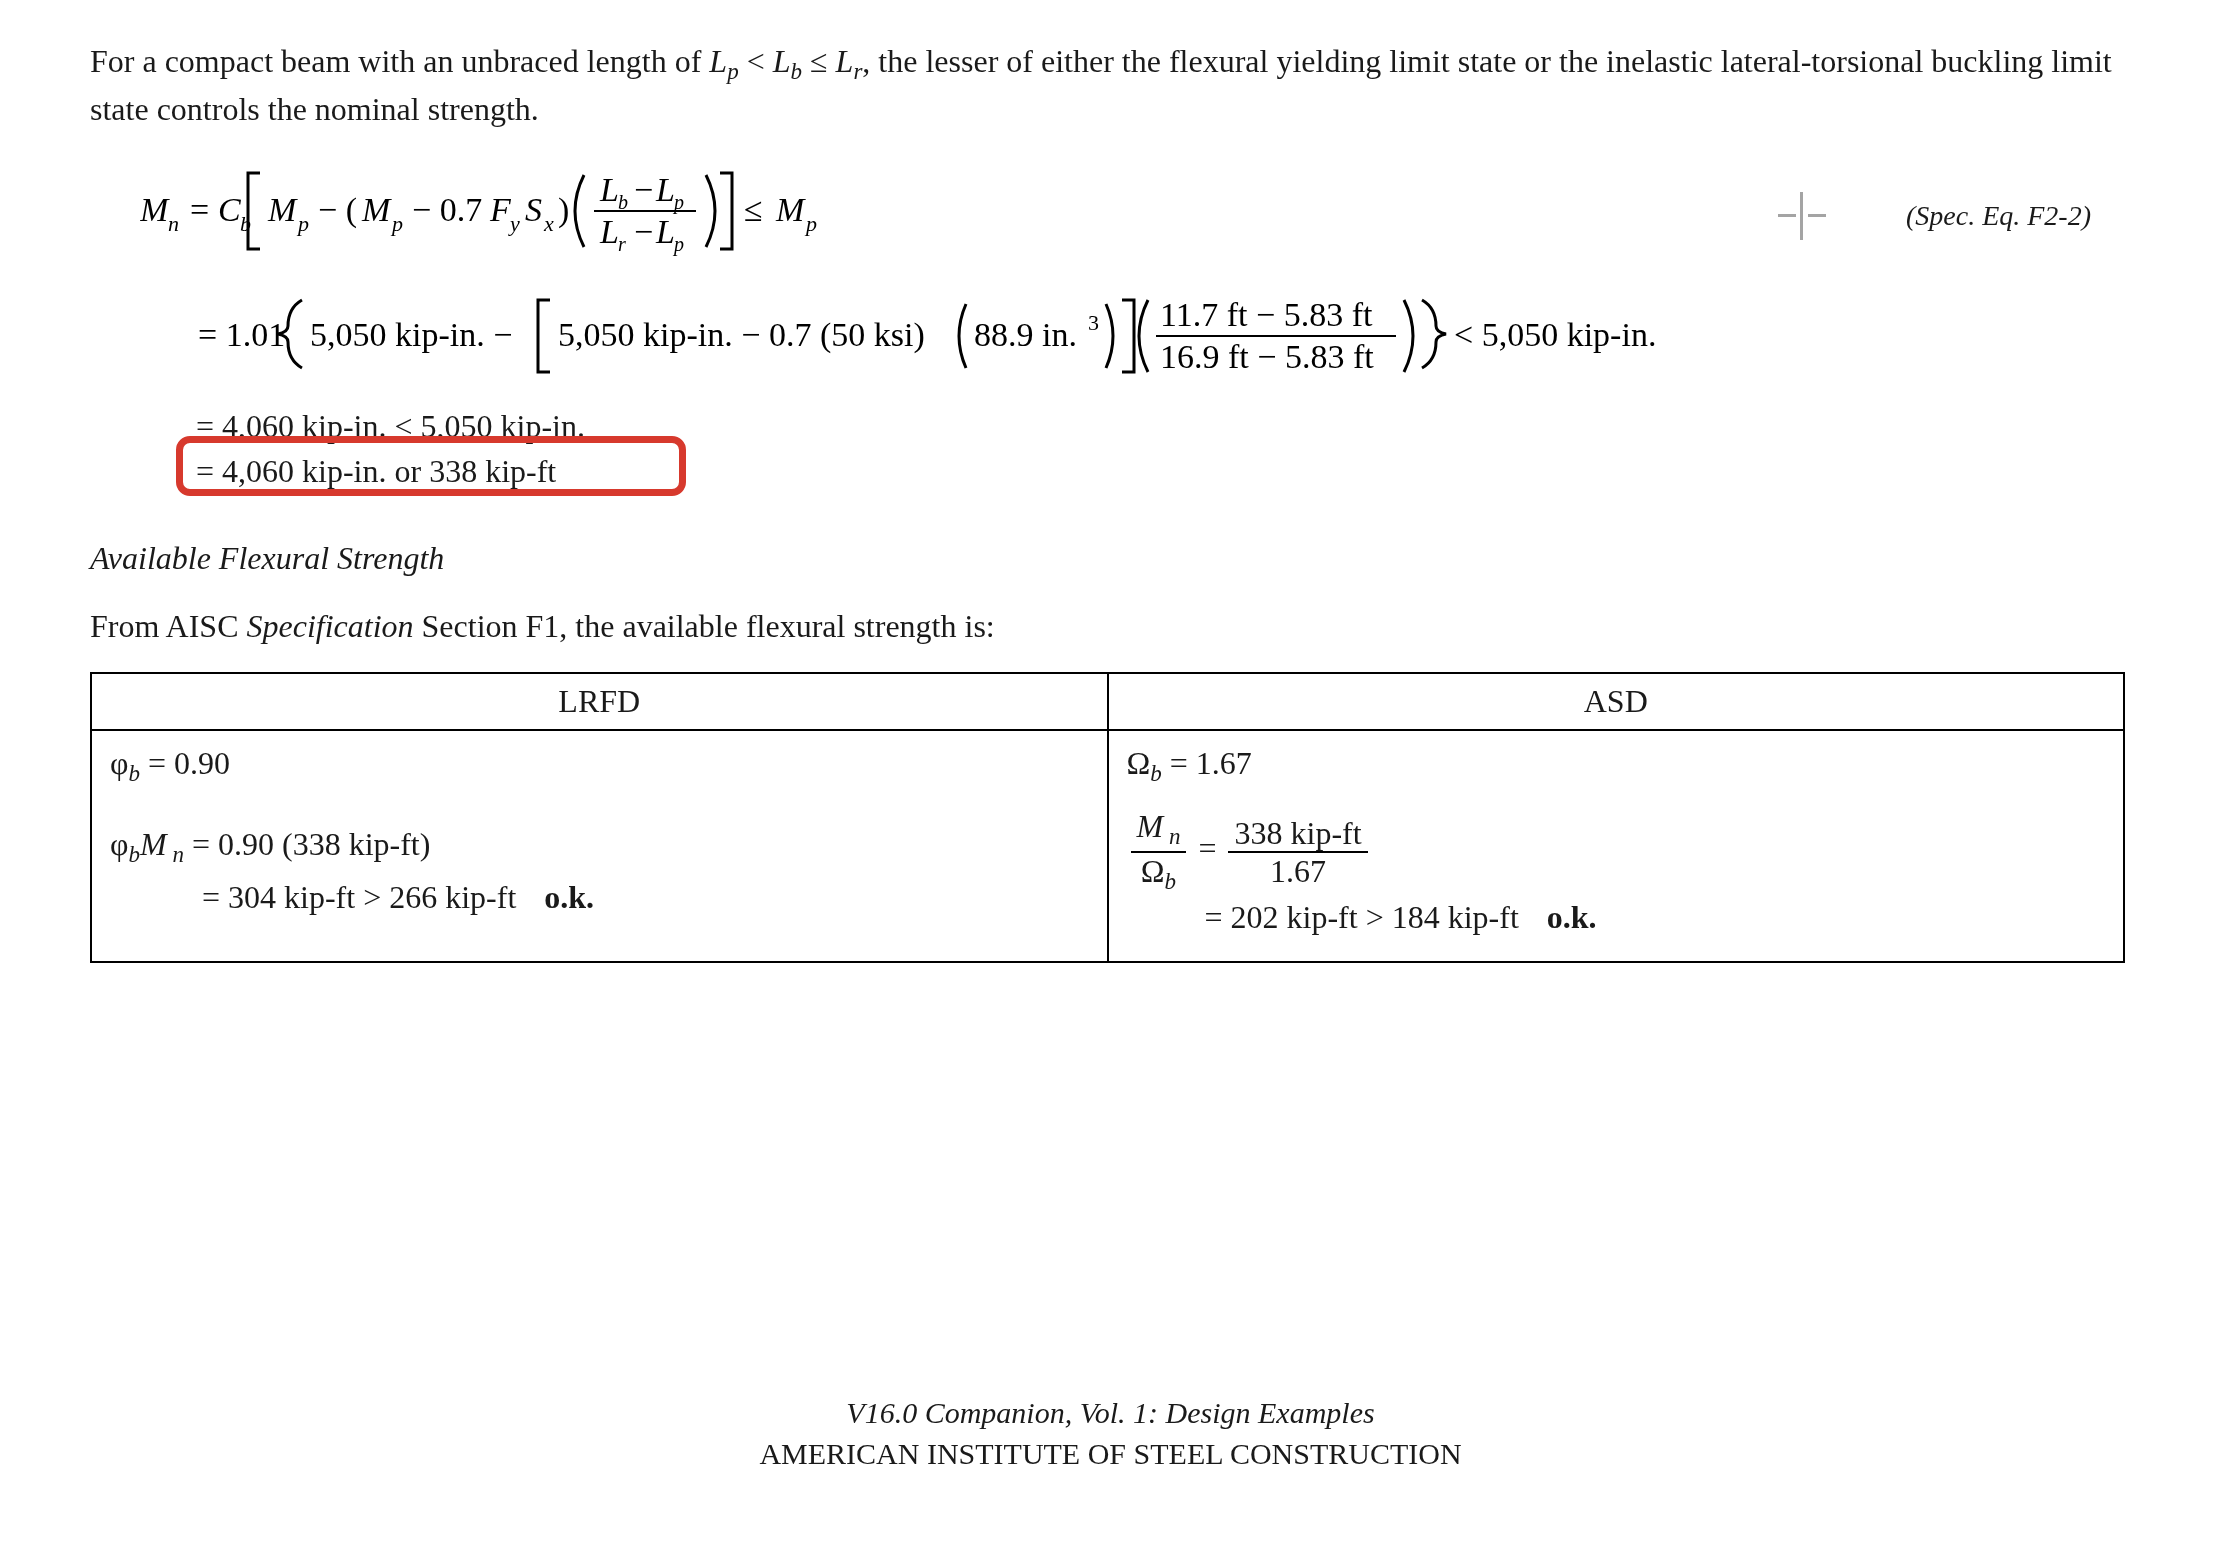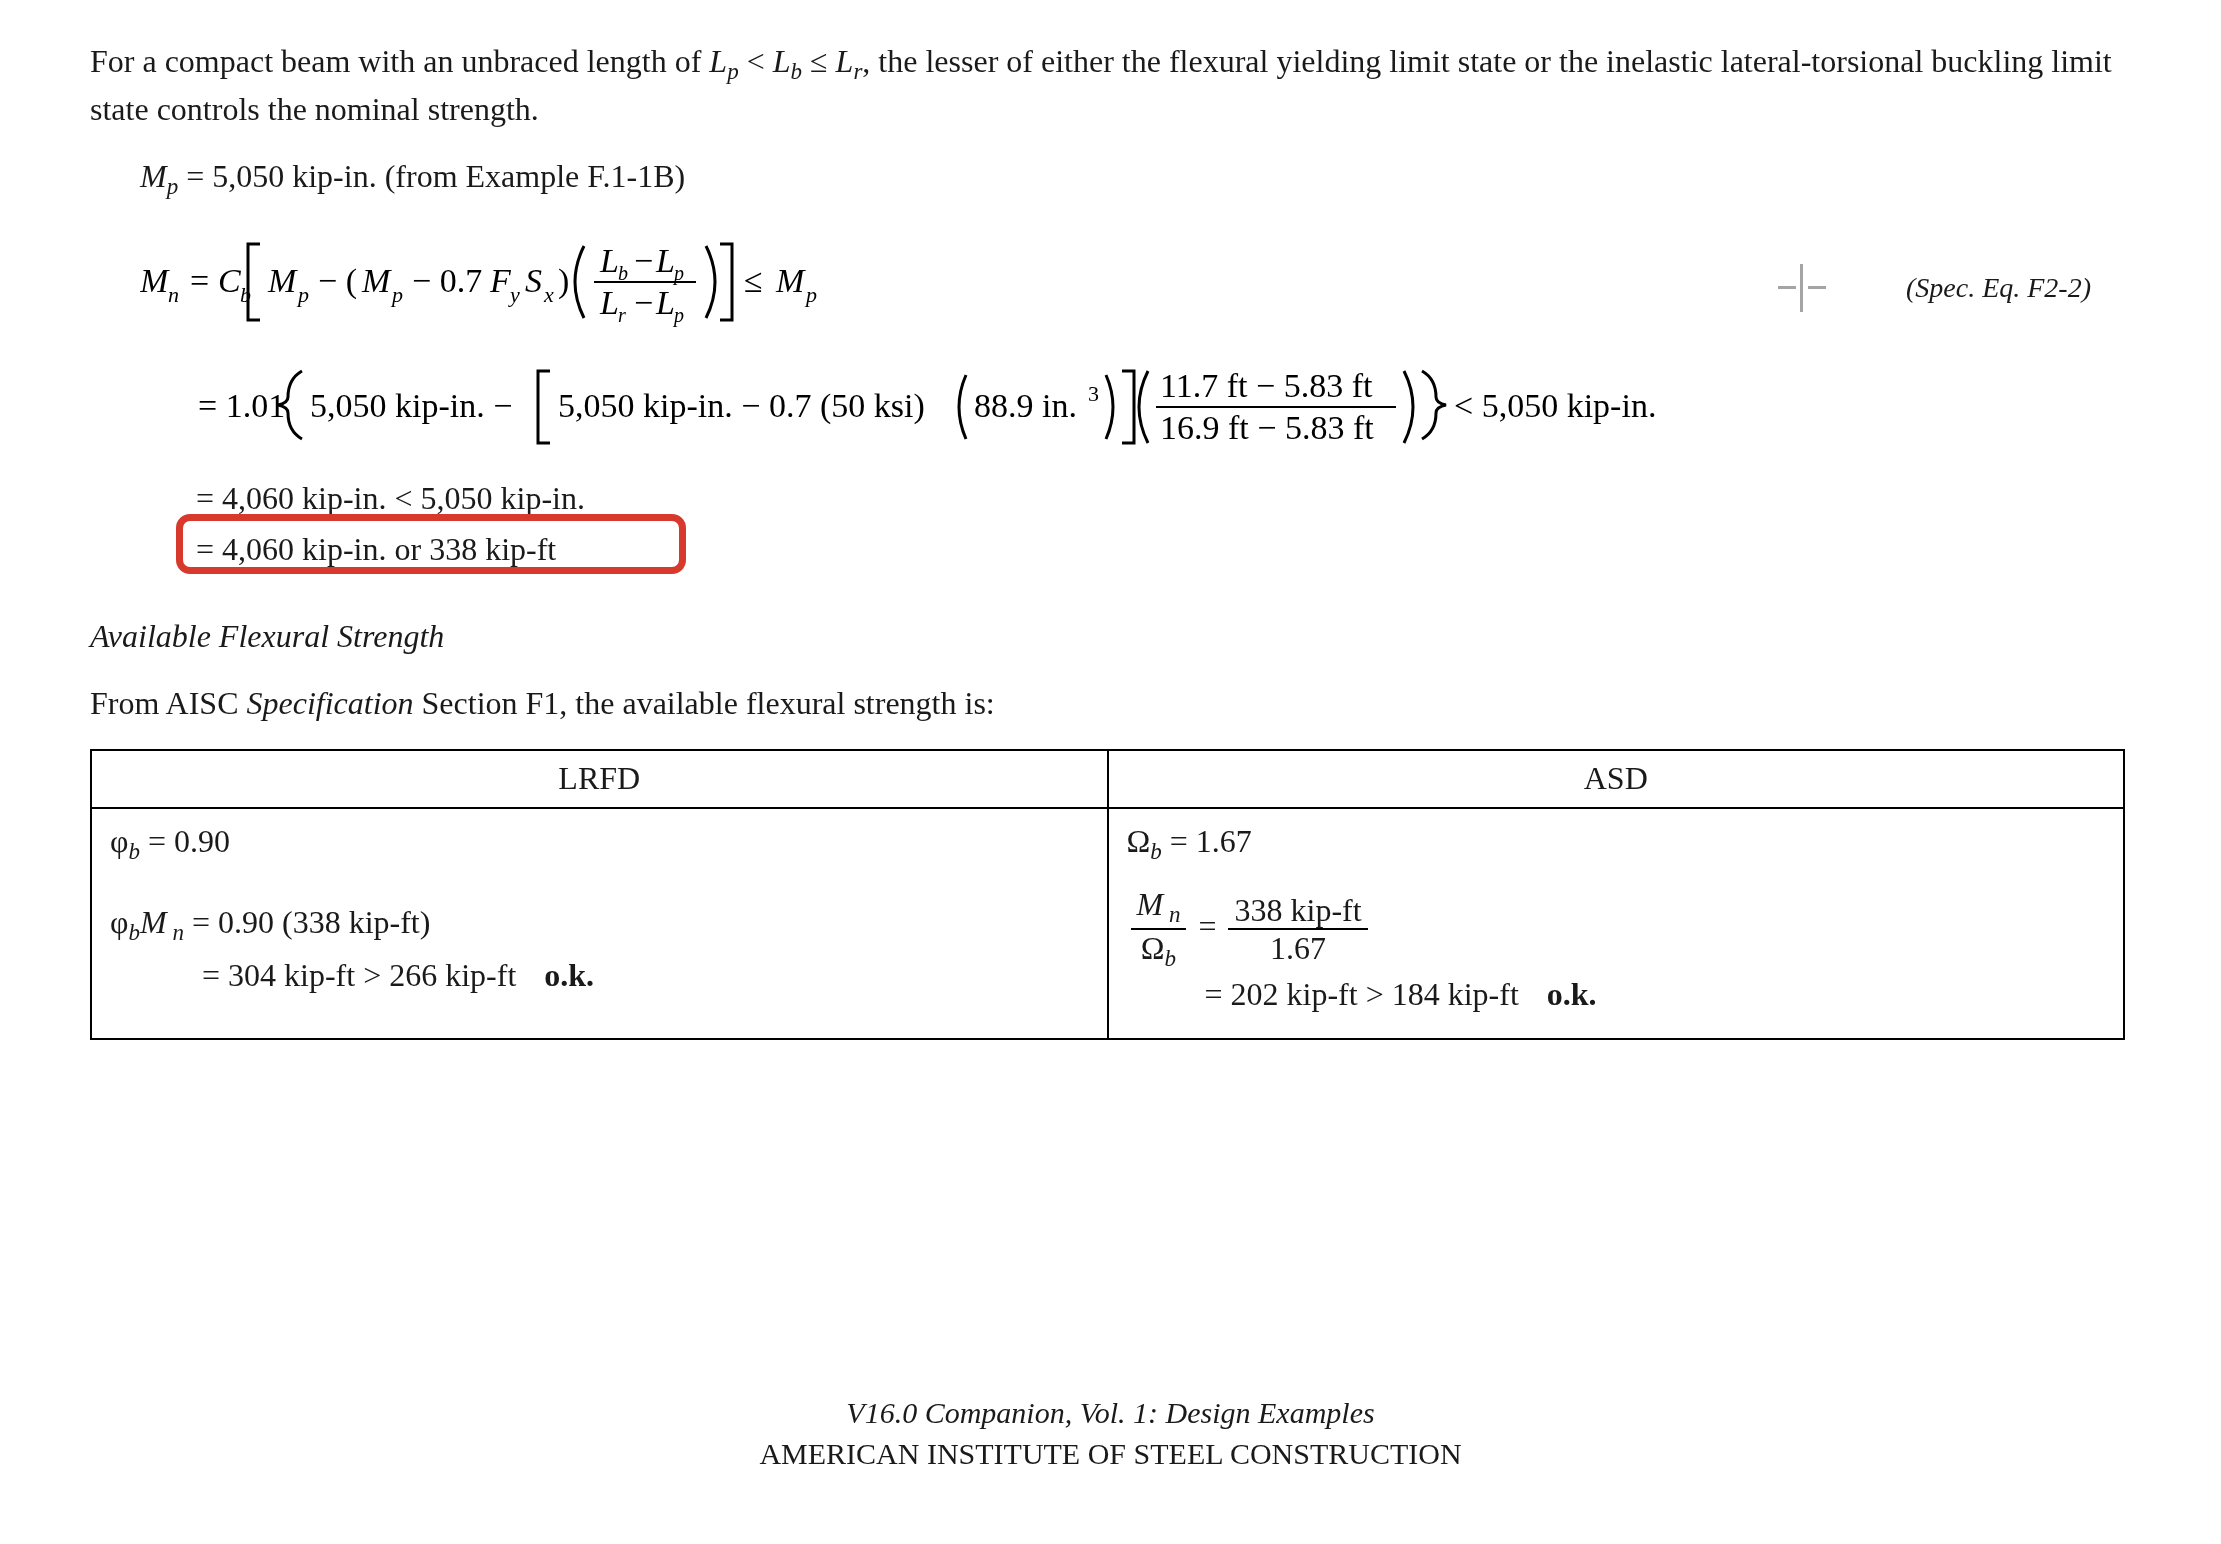--- a/index.html
+++ b/index.html
@@ -35,21 +35,21 @@
   .eq-spacer { flex: 1; }
   .eq-label { font-style: italic; font-size: 28px; margin-right: 40px; }
 
   
   .svg-block { margin-left: 50px; }
 
   .red-box-container {
     position: relative;
     display: inline-block;
     margin-left: 106px;
-    margin-top: 8px;
+    margin-top: 2px;
   }
   .red-box {
     position: absolute;
     left: -20px;
     top: -14px;
     width: 510px;
     height: 60px;
     border: 7px solid #d7392d;
     border-radius: 14px;
     box-sizing: border-box;
@@ -124,21 +124,20 @@
     position: absolute; top: 18px; height: 12px; left: 20px; width: 7px; background: #fff;
   }
 </style>
 </head>
 <body>
 
 <div class="page">
 
   <div class="para">For a compact beam with an unbraced length of <span class="italic">L<span class="sub">p</span></span> &lt; <span class="italic">L<span class="sub">b</span></span> ≤ <span class="italic">L<span class="sub">r</span></span>, the lesser of either the flexural yielding limit state or the inelastic lateral-torsional buckling limit state controls the nominal strength.</div>
 
-  <div class="para indent"><span class="italic">M<span class="sub">p</span></span> = 5,050 kip-in. (from Example F.1-1B)</div>
 
   <div class="eq-row">
     <div class="svg-block">
       <svg width="920" height="100" viewBox="0 0 920 100" font-family="Times New Roman" font-size="34">
         <text x="0" y="60" font-style="italic">M</text>
         <text x="28" y="70" font-size="22" font-style="italic">n</text>
         <text x="50" y="60">=</text>
         <text x="78" y="60" font-style="italic">C</text>
         <text x="100" y="70" font-size="22" font-style="italic">b</text>
 

